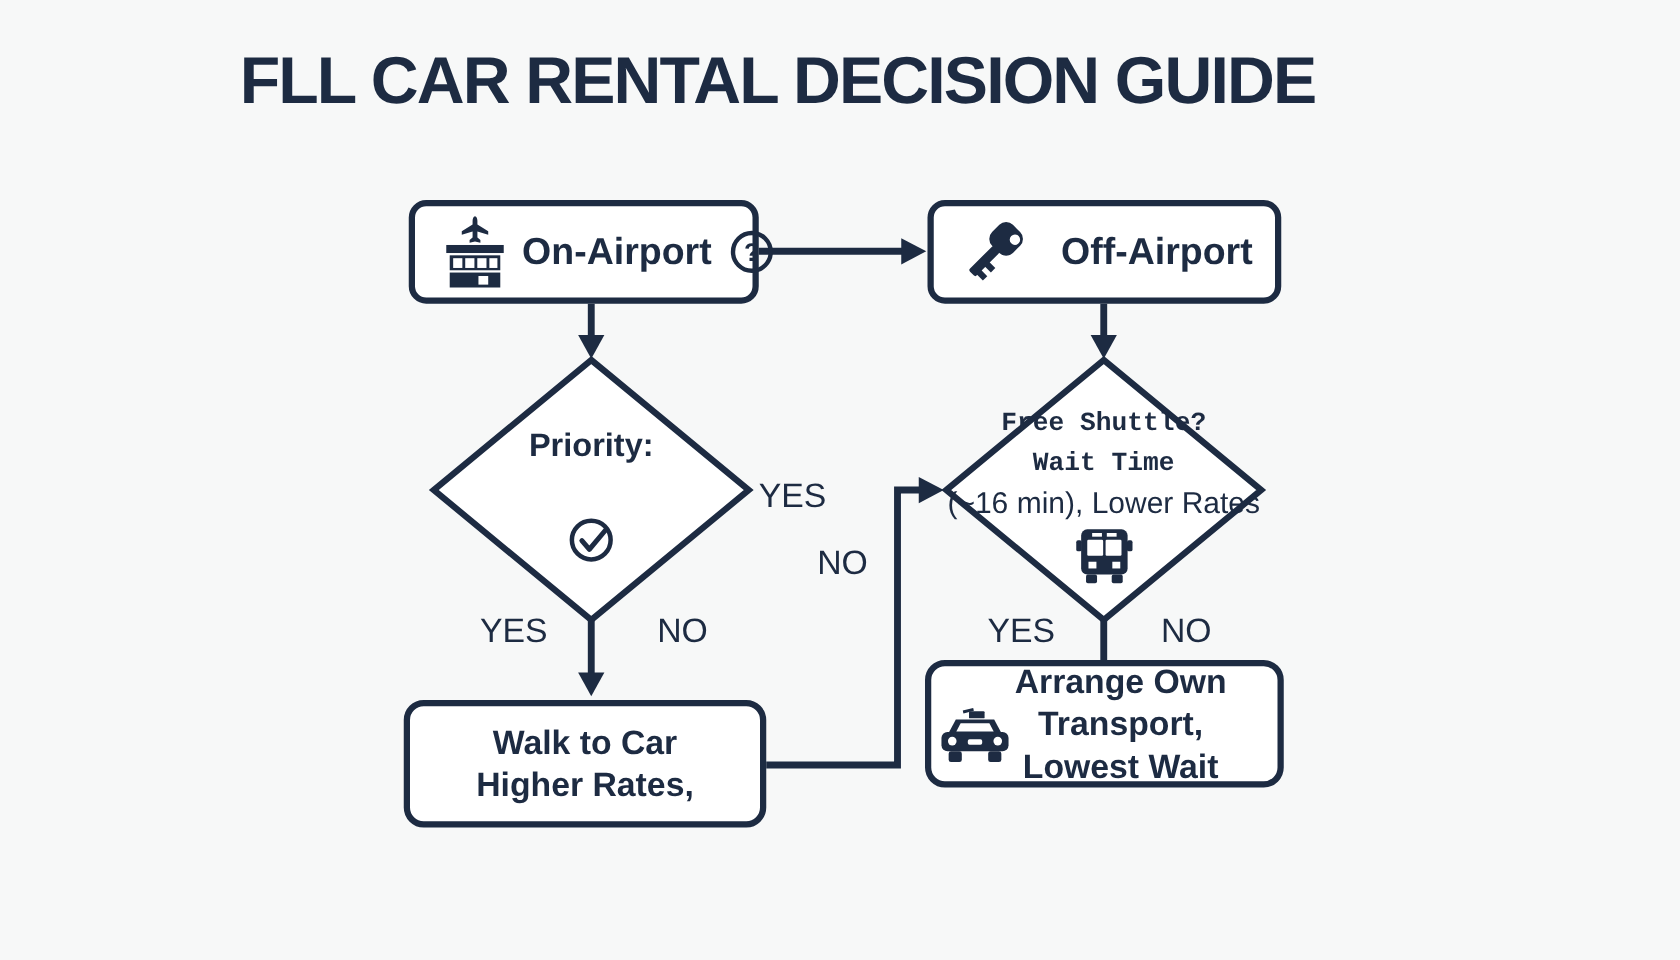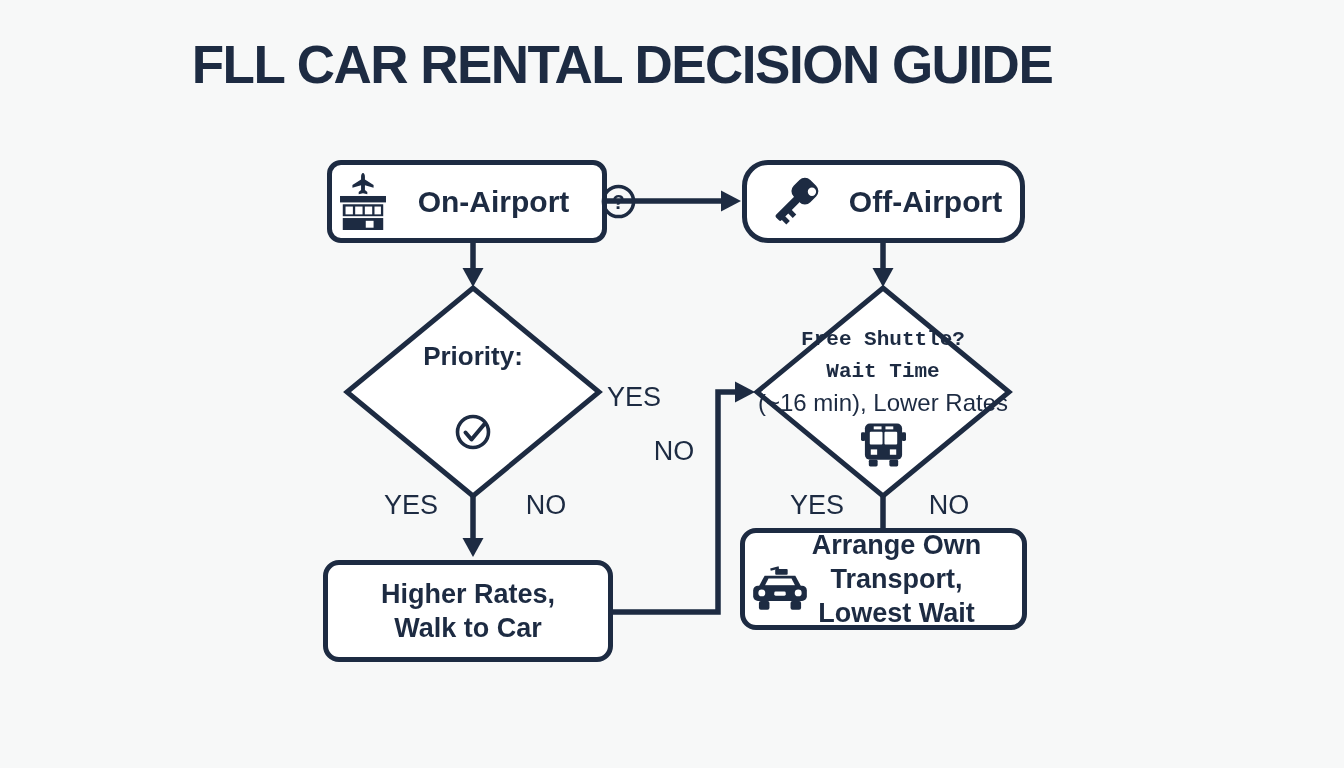--- a/index.html
+++ b/index.html
@@ -27,22 +27,22 @@
   .ln{ stroke:var(--ink); stroke-width:5.5; fill:none; }
   .ah{ fill:var(--ink); stroke:none; }
   .diamond{ fill:var(--node-fill); stroke:var(--ink); stroke-width:5; stroke-linejoin:miter; }
 
   .node{
     position:absolute; z-index:2;
     background:var(--node-fill);
     border:5px solid var(--ink);
     display:flex; align-items:center; justify-content:center;
   }
-  .box-on    { left:327px; top:160px; width:280px; height:83px;  border-radius:14px; gap:31px;padding-left:42px; }
-  .box-off   { left:742px; top:160px; width:283px; height:83px;  border-radius:26px; gap:26px; }
+  .box-on    { left:327px; top:160px; width:280px; height:83px;  border-radius:14px; gap:14px;padding-left:42px; }
+  .box-off   { left:742px; top:160px; width:283px; height:83px;  border-radius:14px; gap:26px; }
   .box-higher{ left:323px; top:560px; width:290px; height:102px; border-radius:16px; }
   .box-own   { left:740px; top:528px; width:287px; height:102px; border-radius:16px; }
 
   .node-label{ font-size:30px; font-weight:bold; white-space:nowrap; }
   .result-text{ text-align:center; font-size:27px; font-weight:bold; line-height:34px; }
   .box-own .result-text{ margin-left:26px; }
 
   .icon{ display:block; color:var(--ink); }
   .icon svg{ display:block; overflow:visible; }
 
@@ -175,22 +175,22 @@
 
   <div class="edge-label lbl-conv-yes-right">YES</div>
   <div class="edge-label lbl-connector-no">NO</div>
   <div class="edge-label lbl-conv-yes-bot">YES</div>
   <div class="edge-label lbl-conv-no-bot">NO</div>
   <div class="edge-label lbl-shut-yes-bot">YES</div>
   <div class="edge-label lbl-shut-no-bot">NO</div>
 
   <div class="node box-higher">
     <div class="result-text">
+      <div>Walk to Car</div>
       <div>Higher Rates,</div>
-      <div>Walk to Car</div>
     </div>
   </div>
 
   <div class="node box-own">
     <span class="icon taxi-abs">
       <svg width="58" height="46" viewBox="0 0 60 48" fill="currentColor">
         <rect x="25" y="2" width="13" height="6" rx="1"></rect>
         <rect x="20" y="0.5" width="9" height="2.5" transform="rotate(-14 24 2)"></rect>
         <path d="M14 9h32l6.5 12H7.5z"></path>
         <path d="M18 12h24l3.6 7H14.4z" fill="#ffffff"></path>

